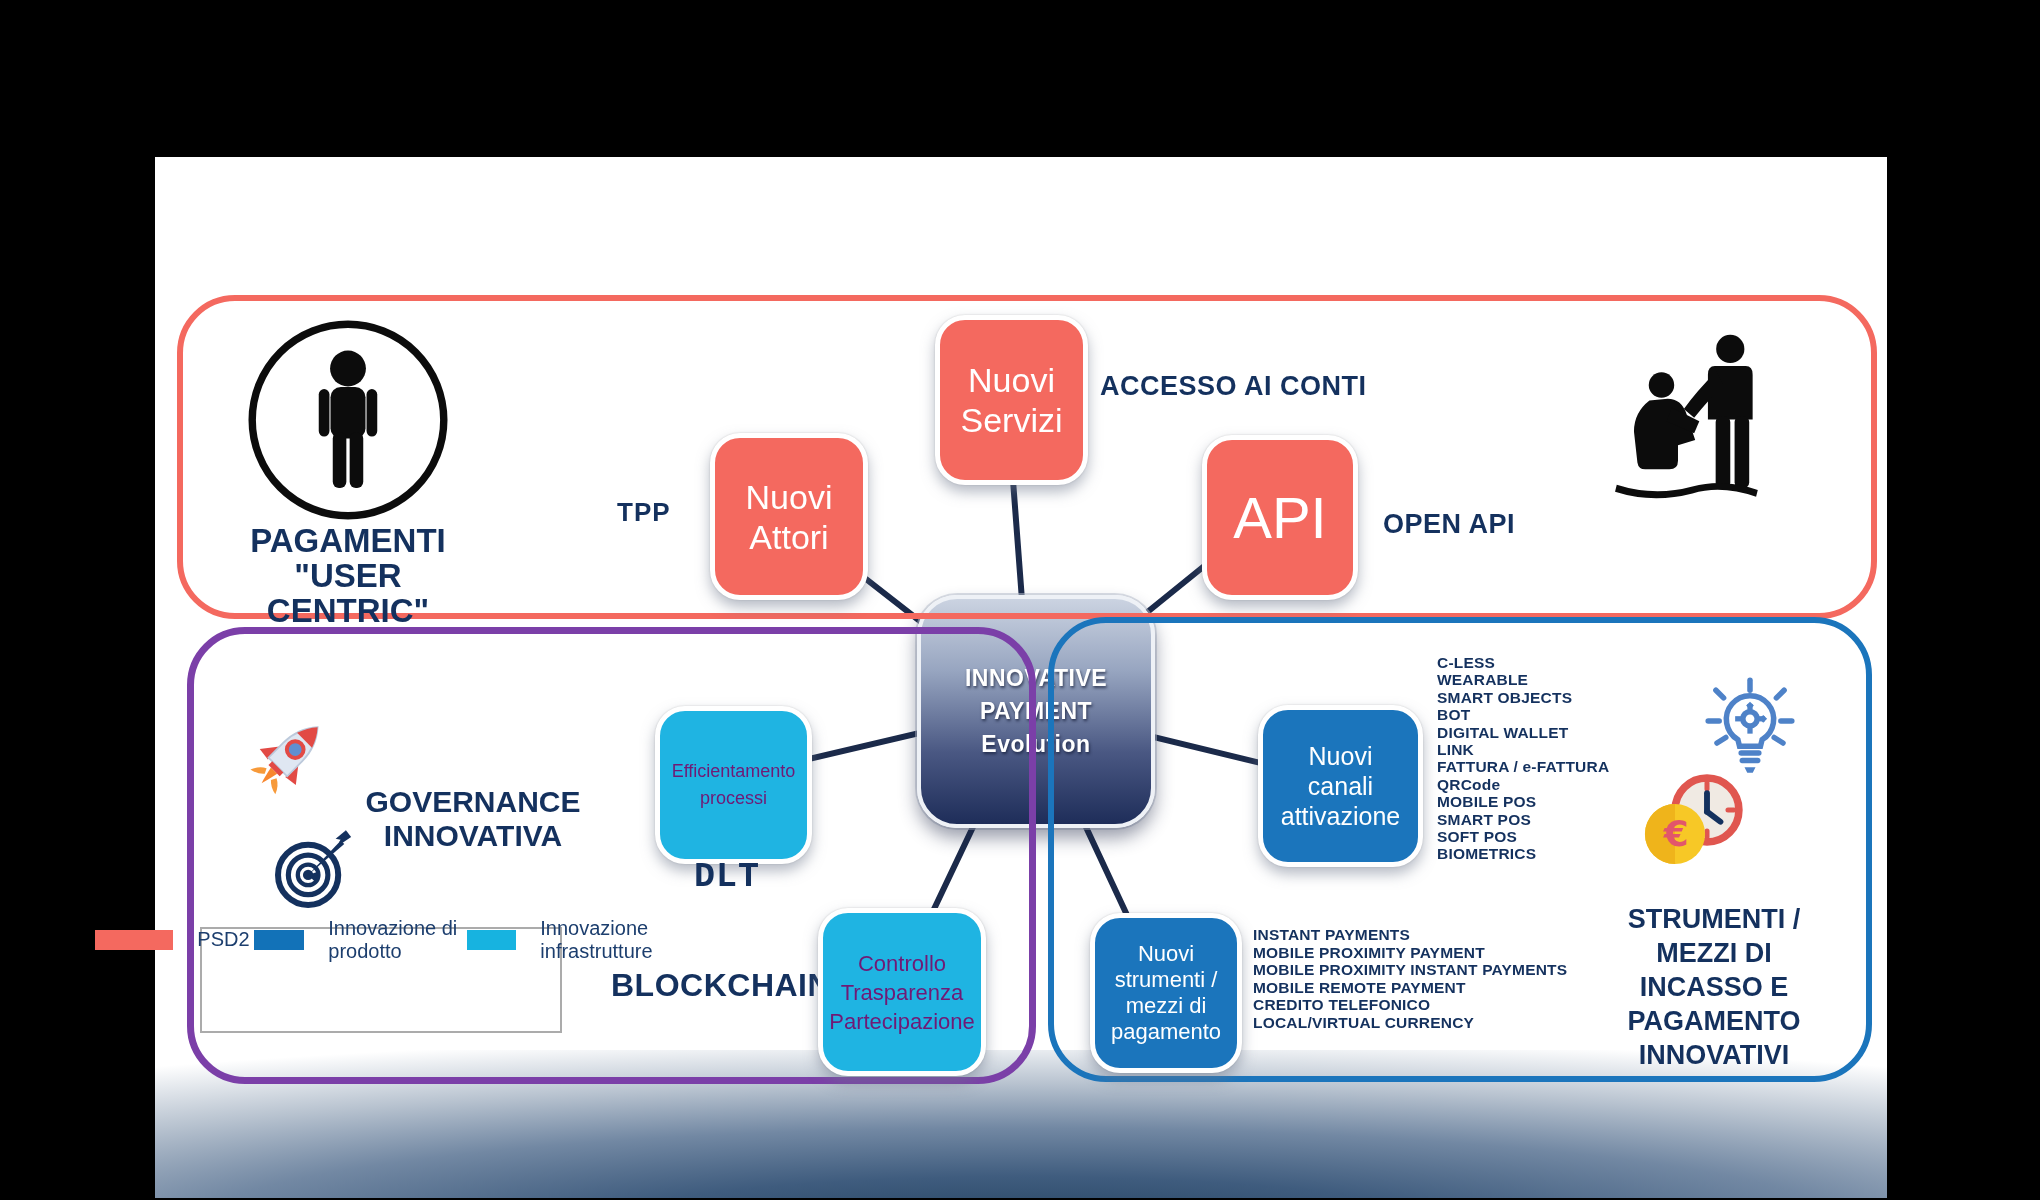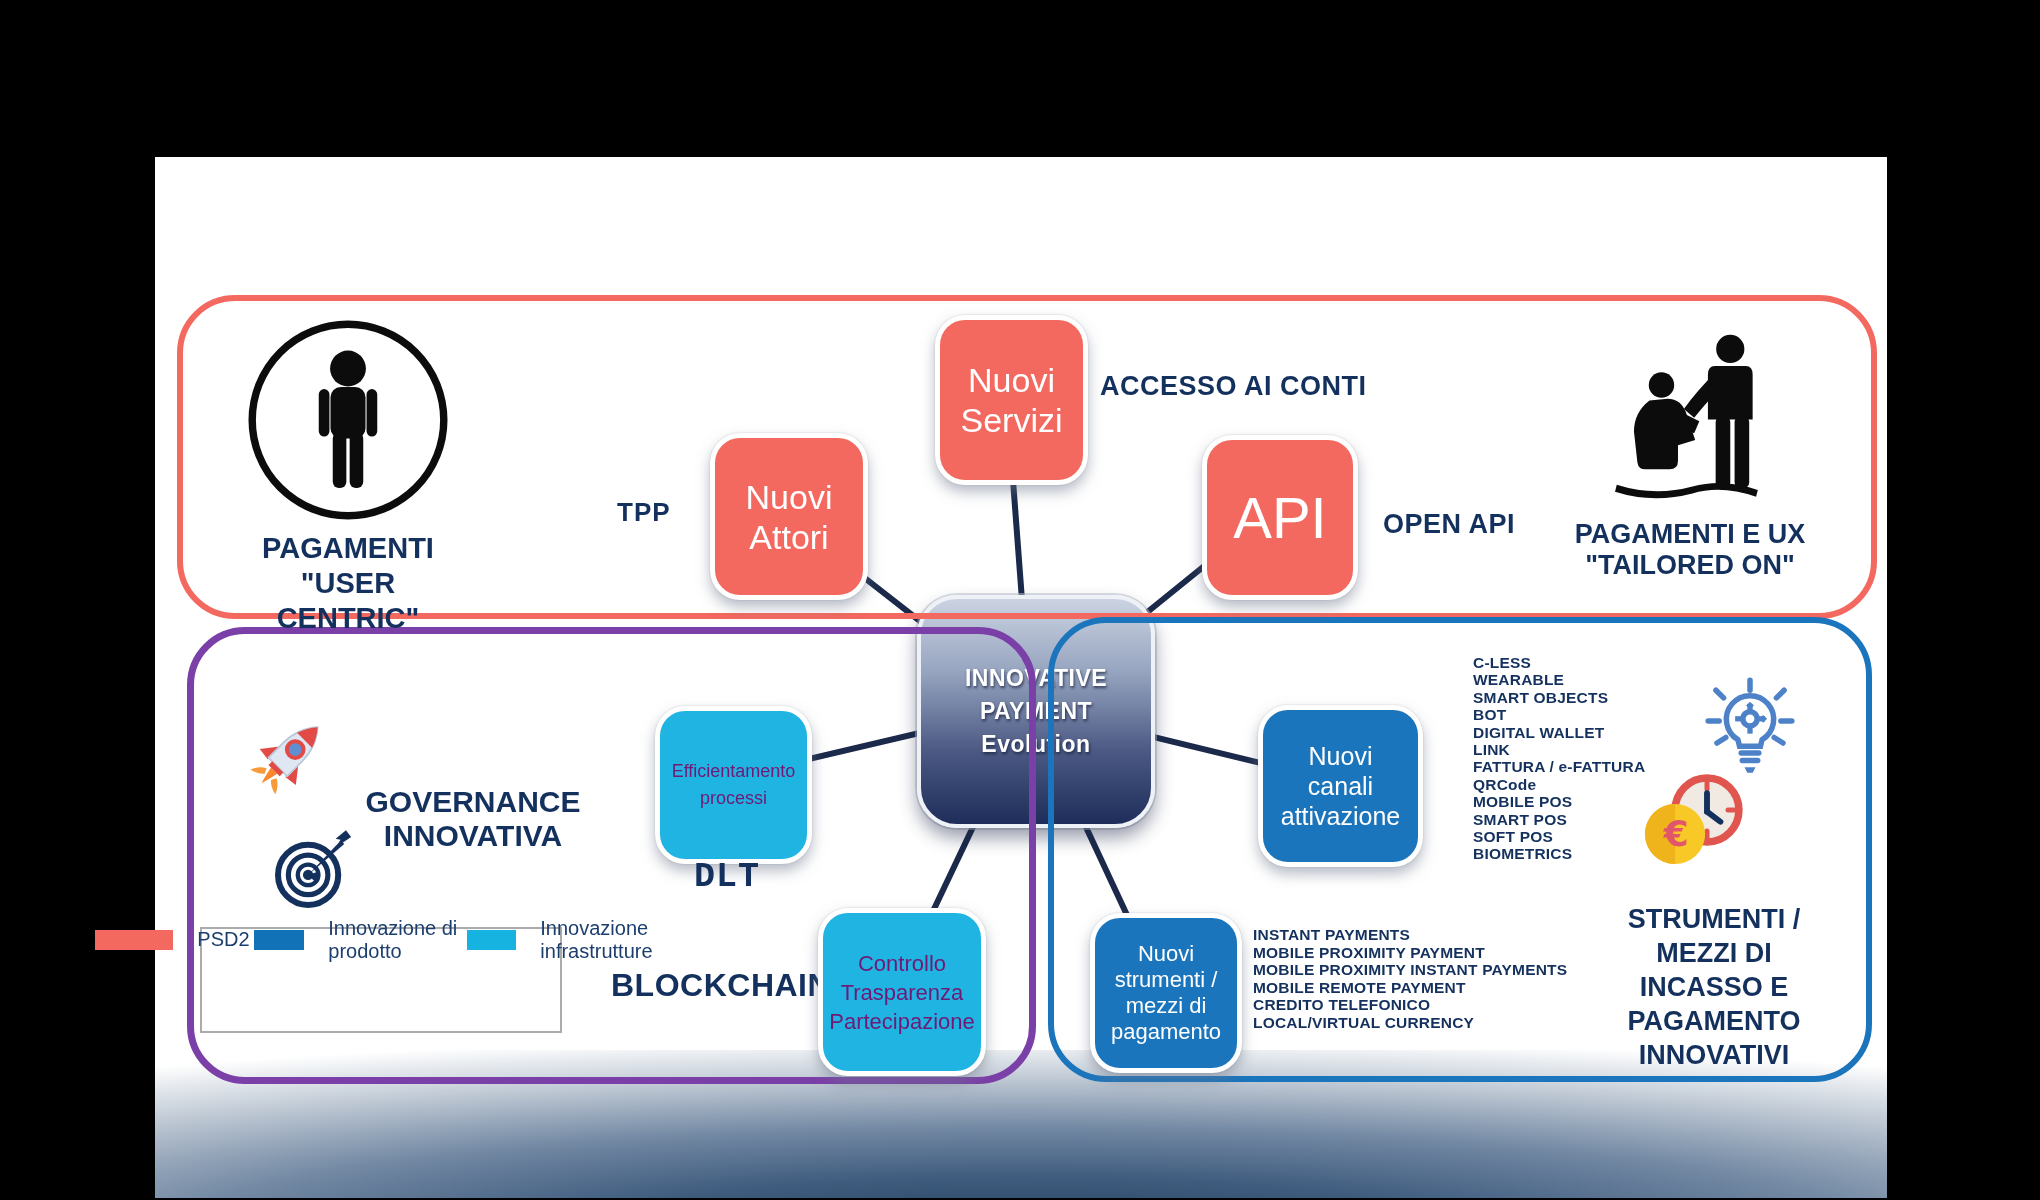--- a/index.html
+++ b/index.html
@@ -88,21 +88,21 @@
       <svg width="206" height="206" viewBox="0 0 100 100">
         <circle cx="50" cy="50" r="46.5" fill="#fff" stroke="#0c0c0c" stroke-width="3.6"></circle>
         <circle cx="50" cy="25" r="8.7" fill="#0c0c0c"></circle>
         <rect x="41.5" y="34" width="17" height="25" rx="5" fill="#0c0c0c"></rect>
         <rect x="35.8" y="35" width="5.2" height="23" rx="2.6" fill="#0c0c0c"></rect>
         <rect x="59" y="35" width="5.2" height="23" rx="2.6" fill="#0c0c0c"></rect>
         <rect x="42.6" y="56" width="6.6" height="27" rx="3" fill="#0c0c0c"></rect>
         <rect x="50.8" y="56" width="6.6" height="27" rx="3" fill="#0c0c0c"></rect>
       </svg>
     </div>
-    <div class="lbl navy bold center" style="left:93px;top:374px;width:200px;font-size:29px;line-height:35px;">PAGAMENTI<br>"USER CENTRIC"</div>
+    <div class="lbl navy bold center" style="left:93px;top:366px;width:200px;font-size:33px;line-height:35px;">PAGAMENTI<br>"USER CENTRIC"</div>
 
     <div class="lbl navy bold" style="left:462px;top:340px;font-size:26px;letter-spacing:1px;">TPP</div>
 
     <div class="node salmon" style="left:555px;top:276px;width:148px;height:157px;font-size:34px;line-height:40px;">
       <span>Nuovi<br>Attori</span>
     </div>
 
     <div class="node salmon" style="left:780px;top:158px;width:143px;height:160px;font-size:34px;line-height:40px;">
       <span>Nuovi<br>Servizi</span>
     </div>
@@ -123,21 +123,20 @@
           <rect x="65.5" y="50" width="8.5" height="42" rx="3.5"></rect>
           <rect x="76.5" y="50" width="8.5" height="42" rx="3.5"></rect>
           <path d="M66 24 q-12 12 -19 22 l6 5 q9-11 17-19z"></path>
           <circle cx="34" cy="32" r="7.4"></circle>
           <path d="M27 41 q-9 7 -9 18 l2 18 q.6 4 4.6 4 h14 q5 0 5-5 v-9 l10-3 -5-15 q-3-9 -11-9z"></path>
           <path d="M40 45 l16 8 -3 7 -16-7z"></path>
           <path d="M8 90 q22 7 44 1 q18-5 38 2 l-1 4 q-20-7 -37-2 q-23 6 -45-1z"></path>
         </g>
       </svg>
     </div>
-    <div class="lbl navy bold center" style="left:1410px;top:362px;width:250px;font-size:27px;line-height:31px;">PAGAMENTI E UX<br>"TAILORED ON"</div>
 
     <div class="icon" style="left:86px;top:553px;">
       <svg width="96" height="88" viewBox="0 0 100 100">
         <g transform="rotate(45 50 52)">
           <path d="M42 80 q-8 4 -12 14 q10-2 15-8z" fill="#F79A3A"></path>
           <path d="M58 80 q8 4 12 14 q-10-2 -15-8z" fill="#F79A3A"></path>
           <path d="M45 76 q3 14 5 20 q2-6 5-20z" fill="#F8872E"></path>
           <path d="M35 52 l-14 18 15 2z" fill="#E24A45"></path>
           <path d="M65 52 l14 18 -15 2z" fill="#E24A45"></path>
           <path d="M50 6 q15 17 15 40 v24 h-30 v-24 q0-23 15-40z" fill="#DFE7F2" stroke="#BCC9DB" stroke-width="2"></path>
@@ -186,21 +185,21 @@
       </div>
       <div class="legend-row">
         <span class="swatch" style="background: rgb(23, 179, 224);"></span>
         <span class="legend-label">Innovazione infrastrutture</span>
       </div>
     </div>
 
     <div class="node blue" style="left:1103px;top:548px;width:155px;height:152px;font-size:25px;line-height:30px;">
       <span>Nuovi<br>canali<br>attivazione</span>
     </div>
-    <div class="list" style="left:1282px;top:497px;margin-left:36px;">C-LESS<br>WEARABLE<br>SMART OBJECTS<br>BOT<br>DIGITAL WALLET<br>LINK<br>FATTURA / e-FATTURA<br>QRCode<br>MOBILE POS<br>SMART POS<br>SOFT POS<br>BIOMETRICS</div>
+    <div class="list" style="left:1282px;top:497px;">C-LESS<br>WEARABLE<br>SMART OBJECTS<br>BOT<br>DIGITAL WALLET<br>LINK<br>FATTURA / e-FATTURA<br>QRCode<br>MOBILE POS<br>SMART POS<br>SOFT POS<br>BIOMETRICS</div>
 
     <div class="node blue" style="left:935px;top:756px;width:142px;height:150px;font-size:22px;line-height:26px;">
       <span>Nuovi<br>strumenti /<br>mezzi di<br>pagamento</span>
     </div>
     <div class="list" style="left:1098px;top:769px;line-height:17.5px;">INSTANT PAYMENTS<br>MOBILE PROXIMITY PAYMENT<br>MOBILE PROXIMITY INSTANT PAYMENTS<br>MOBILE REMOTE PAYMENT<br>CREDITO TELEFONICO<br>LOCAL/VIRTUAL CURRENCY</div>
 
     <div class="icon" style="left:1488px;top:515px;width:170px;height:200px;">
       <svg class="abs" style="left:52px;top:0px;" width="110" height="120" viewBox="0 0 100 100">
         <g fill="none" stroke="#4E82C8" stroke-width="5" stroke-linecap="round">
           <path d="M39 57 a21.5 21.5 0 1 1 22 0 l-1.5 6 h-19z"></path>

